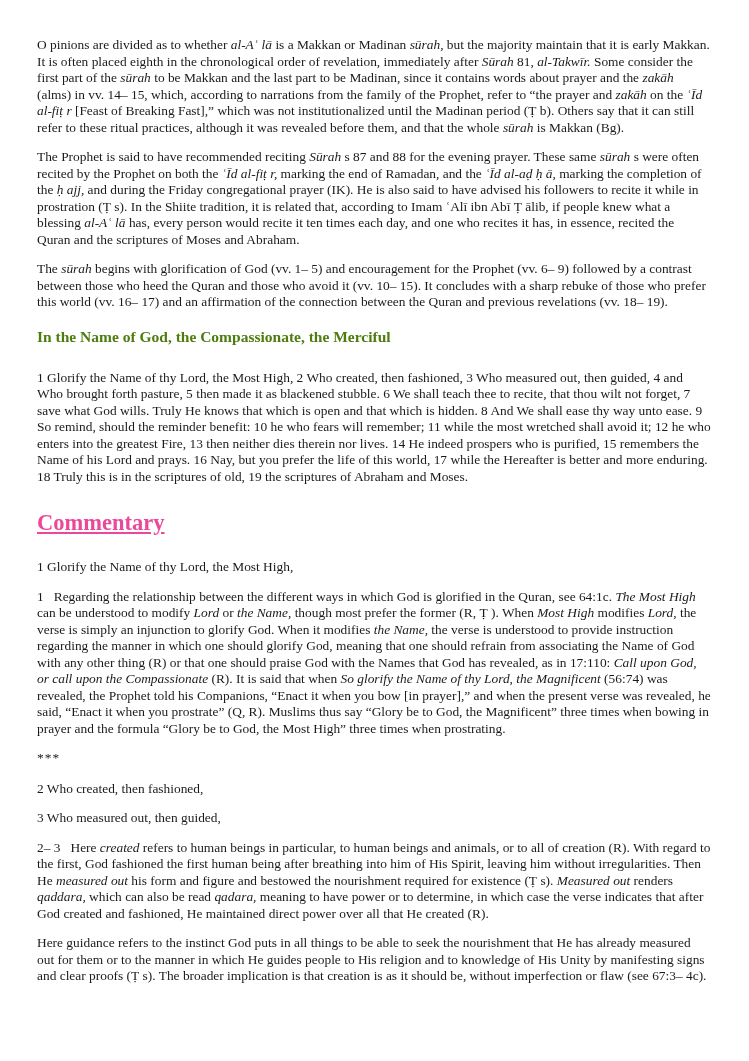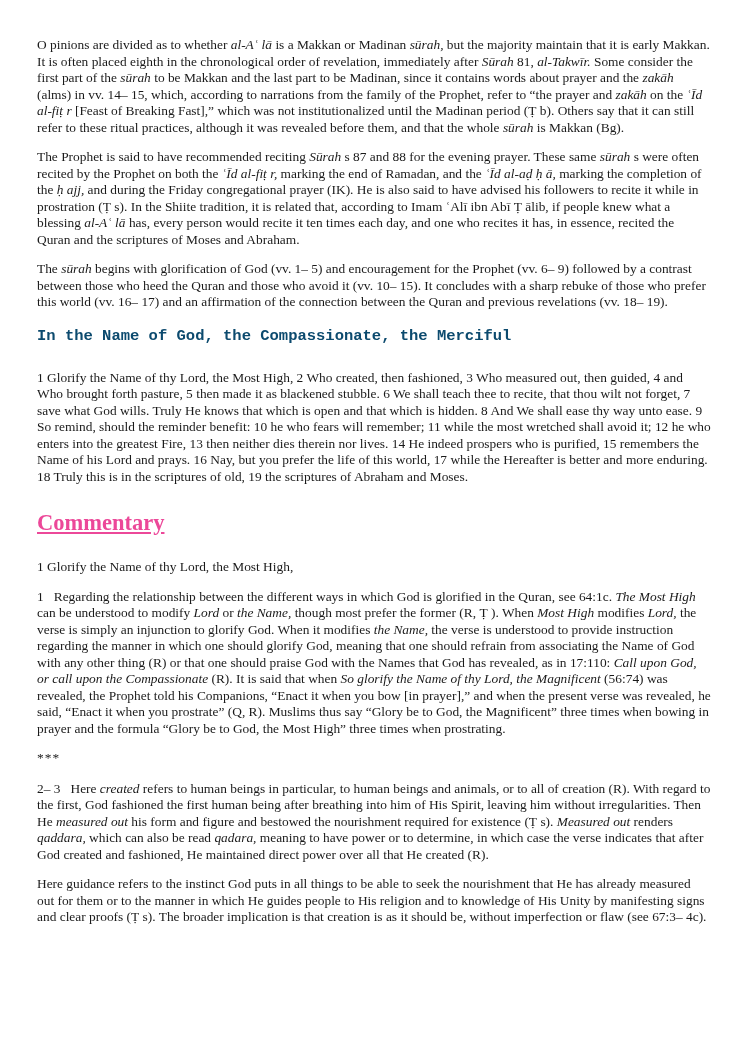--- a/index.html
+++ b/index.html
@@ -20,25 +20,25 @@
     text-align: left;
   }
   p.body-para {
     margin: 0 0 13px 0;
   }
   p.sep-para {
     margin: 4px 0 14px 0;
     letter-spacing: 1px;
   }
   h2.bismillah {
-    font-family: Liberation Mono, monospace;
+    font-family: Liberation Serif, serif;
     font-size: 15.5px;
     font-weight: bold;
     line-height: 19px;
-    color: #0c4a6e;
+    color: #4d7c0f;
     margin: 16px 0 24px 0;
   }
   h1.commentary-title {
     margin: 25px 0 23px 0;
     font-size: 22.5px;
     line-height: 26px;
     font-weight: bold;
   }
   h1.commentary-title a {
     color: #ec4899;
@@ -64,17 +64,19 @@
   <h2 class="bismillah">In the Name of God, the Compassionate, the Merciful</h2>
 
   <p class="body-para translation"><span>1 Glorify the Name of thy Lord, the Most High, 2 Who created, then fashioned, 3 Who measured out, then guided, 4 and Who brought forth pasture, 5 then made it as blackened stubble. 6 We shall teach thee to recite, that thou wilt not forget, 7 save what God wills. Truly He knows that which is open and that which is hidden. 8 And We shall ease thy way unto ease. 9 So remind, should the reminder benefit: 10 he who fears will remember; 11 while the most wretched shall avoid it; 12 he who enters into the greatest Fire, 13 then neither dies therein nor lives. 14 He indeed prospers who is purified, 15 remembers the Name of his Lord and prays. 16 Nay, but you prefer the life of this world, 17 while the Hereafter is better and more enduring. 18 Truly this is in the scriptures of old, 19 the scriptures of Abraham and Moses.</span></p>
 
   <h1 class="commentary-title"><a>Commentary</a></h1>
 
   <section>
     <p class="body-para"><span>1 Glorify the Name of thy Lord, the Most High,</span></p>
     <p class="body-para"><span>1&nbsp;&nbsp;&nbsp;Regarding the relationship between the different ways in which God is glorified in the Quran, see 64:1c. </span><i>The Most High</i><span> can be understood to modify </span><i>Lord</i><span> or </span><i>the Name,</i><span> though most prefer the former (R, Ṭ ). When </span><i>Most High</i><span> modifies </span><i>Lord,</i><span> the verse is simply an injunction to glorify God. When it modifies </span><i>the Name,</i><span> the verse is understood to provide instruction regarding the manner in which one should glorify God, meaning that one should refrain from associating the Name of God with any other thing (R) or that one should praise God with the Names that God has revealed, as in 17:110: </span><i>Call upon God, or call upon the Compassionate</i><span> (R). It is said that when </span><i>So glorify the Name of thy Lord, the</i><span> </span><i>Magnificent</i><span> (56:74) was revealed, the Prophet told his Companions, “Enact it when you bow [in prayer],” and when the present verse was revealed, he said, “Enact it when you prostrate” (Q, R). Muslims thus say “Glory be to God, the Magnificent” three times when bowing in prayer and the formula “Glory be to God, the Most High” three times when prostrating.</span></p>
     <p class="body-para sep-para"><span>***</span></p>
+    <p class="body-para"><span>2 Who created, then fashioned,</span></p>
+    <p class="body-para"><span>3 Who measured out, then guided,</span></p>
     <p class="body-para"><span>2– 3&nbsp;&nbsp;&nbsp;Here </span><i>created</i><span> refers to human beings in particular, to human beings and animals, or to all of creation (R). With regard to the first, God fashioned the first human being after breathing into him of His Spirit, leaving him without irregularities. Then He </span><i>measured out</i><span> his form and figure and bestowed the nourishment required for existence (Ṭ s). </span><i>Measured out</i><span> renders </span><i>qaddara,</i><span> which can also be read </span><i>qadara,</i><span> meaning to have power or to determine, in which case the verse indicates that after God created and fashioned, He maintained direct power over all that He created (R).</span></p>
     <p class="body-para"><span>Here guidance refers to the instinct God puts in all things to be able to seek the nourishment that He has already measured out for them or to the manner in which He guides people to His religion and to knowledge of His Unity by manifesting signs and clear proofs (Ṭ s). The broader implication is that creation is as it should be, without imperfection or flaw (see 67:3– 4c).</span></p>
   </section>
 
 </div>
 
 </body></html>

